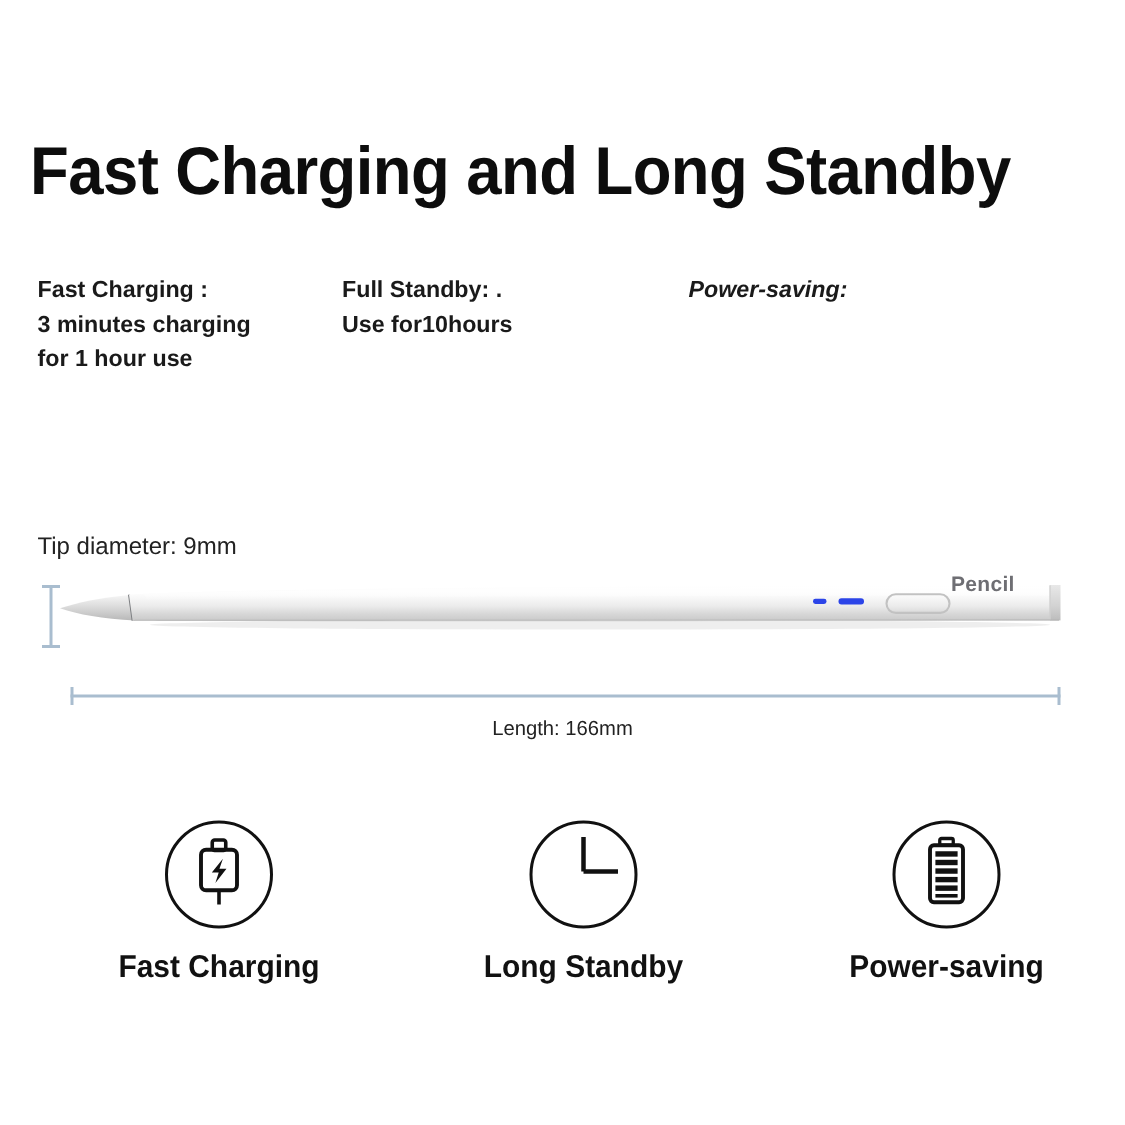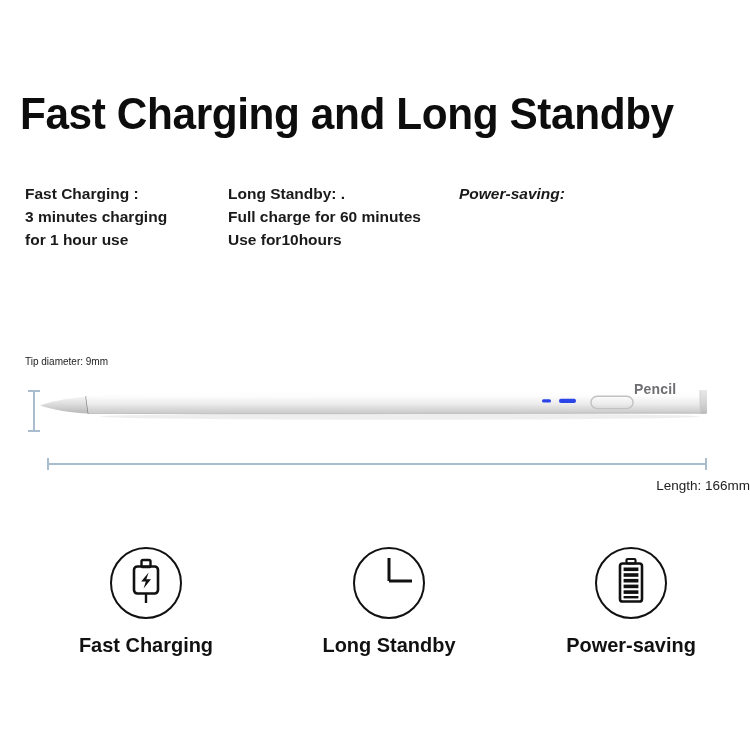--- a/index.html
+++ b/index.html
@@ -61,21 +61,21 @@
     position: absolute;
     left: 0;
     top: 340px;
     width: 750px;
     height: 160px;
   }
   .tip-label {
     position: absolute;
     left: 25px;
     top: 16px;
-    font-size: 10px;
+    font-size: 16px;
     color: #222222;
     white-space: nowrap;
   }
 
   
   .dim-vert {
     position: absolute;
     left: 28px;
     top: 50px;
     width: 12px;
@@ -141,21 +141,21 @@
     height: 12px;
     background: #a9bdcf;
   }
   .dim-horiz .cap.left { left: 0; }
   .dim-horiz .cap.right { right: 0; }
   .length-label {
     position: absolute;
     left: 0;
     top: 138px;
     width: 750px;
-    text-align: right;
+    text-align: center;
     font-size: 13.5px;
     color: #222222;
   }
 
   
   .icon-row {
     position: absolute;
     left: 0;
     top: 540px;
     width: 750px;
@@ -198,22 +198,21 @@
 
 <div class="features">
 
   <div class="feat-col col-1">
     <span class="line">Fast Charging :</span>
     <span class="line">3 minutes charging</span>
     <span class="line">for 1 hour use</span>
   </div>
 
   <div class="feat-col col-2">
-    <span class="line">Long Standby: .</span>
-    <span class="line">Full charge for 60 minutes</span>
+    <span class="line">Full Standby: .</span>
     <span class="line">Use for10hours</span>
   </div>
 
   <div class="feat-col col-3">
     <span class="line">Power-saving:</span>
   </div>
 
 </div>
 
 <div class="diagram">

